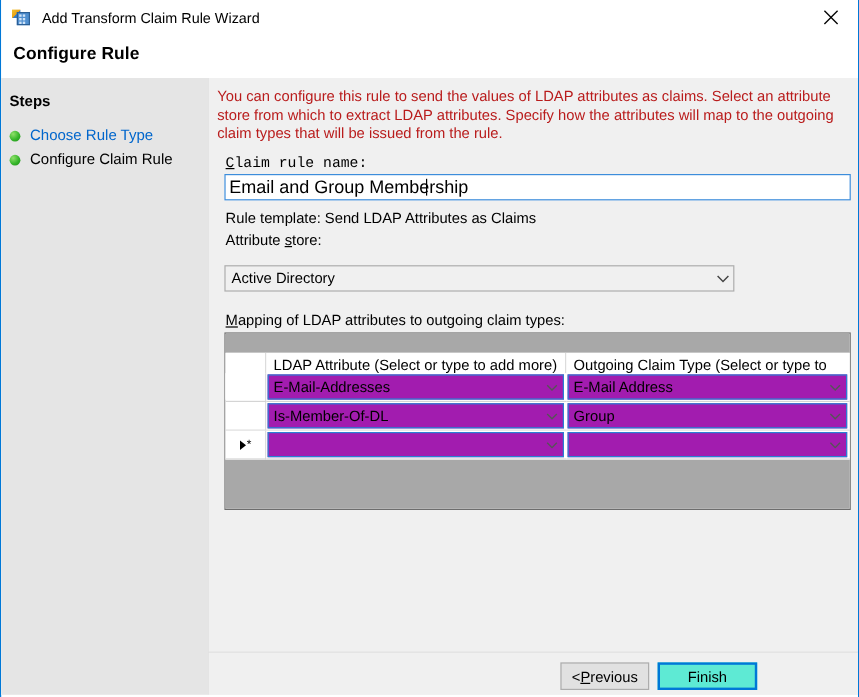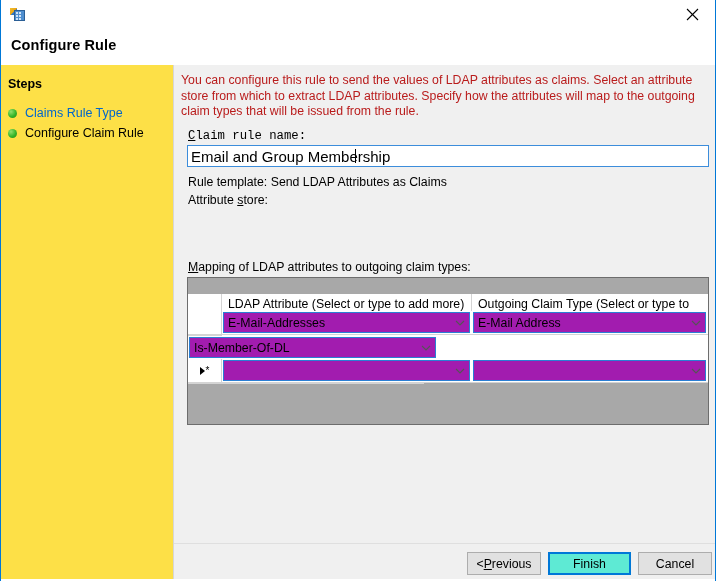--- a/index.html
+++ b/index.html
@@ -79,21 +79,21 @@
     left: 0; top: 65px;
     width: 714px; height: 514px;
     background: #ffffff;
   }
 
   
   #steps-panel {
     position: absolute;
     left: 0; top: 0;
     width: 172px; height: 514px;
-    background: #fde047;
+    background: #e5e5e5;
   }
   #steps-divider {
     position: absolute;
     left: 172px; top: 0;
     width: 1px; height: 514px;
     background: #d6d6d6;
   }
   #steps-title {
     position: absolute;
     left: 7px; top: 12px;
@@ -232,21 +232,21 @@
   }
   .grid-row {
     position: absolute;
     left: 0;
     width: 520px;
     display: flex;
     background: #ffffff;
   }
   #grid-header { top: 16px; height: 39px; }
   #grid-row-0 { top: 33px; height: 24px; }
-  #grid-row-1 { top: 57px; height: 24px; flex-direction: column; }
+  #grid-row-1 { top: 57px; height: 24px; }
   #grid-row-2 { top: 81px; height: 24px; }
 
   .sel-cell {
     width: 34px;
     flex: none;
     background: #ffffff;
     border-right: 1px solid #d4d4d4;
     border-bottom: 1px solid #d4d4d4;
     display: flex;
     align-items: center;
@@ -333,40 +333,41 @@
 <body>
 
 <div id="window">
 
   <div id="titlebar">
     <div id="title-icon">
       <div class="ic-a"></div>
       <div class="ic-b"></div>
       <div class="ic-c"></div>
     </div>
+    <div id="title-text">Add Transform Claim Rule Wizard</div>
     <div id="close-button">
       <svg width="13" height="13" viewBox="0 0 13 13" aria-hidden="true">
         <line x1="1" y1="1" x2="12" y2="12" stroke="#000" stroke-width="1.1"></line>
         <line x1="12" y1="1" x2="1" y2="12" stroke="#000" stroke-width="1.1"></line>
       </svg>
     </div>
   </div>
 
   <div id="header">
     <div id="page-title">Configure Rule</div>
   </div>
 
   <div id="body">
 
     <div id="steps-panel">
       <div id="steps-title">Steps</div>
 
       <div class="step-item" id="step-0">
         <span class="step-bullet"></span>
-        <span class="step-label step-link">Claims Rule Type</span>
+        <span class="step-label step-link">Choose Rule Type</span>
       </div>
 
       <div class="step-item" id="step-1">
         <span class="step-bullet"></span>
         <span class="step-label step-current">Configure Claim Rule</span>
       </div>
     </div>
     <div id="steps-divider"></div>
 
     <div id="content-pane">
@@ -377,20 +378,28 @@
         <div class="field-label" id="claim-name-label"><span class="ak">C</span><span>laim rule name:</span></div>
         <div id="claim-name-wrap">
           <div style="position:absolute;left:0;top:0;width:522px;height:22px;border:1px solid #3c8ddb;background:#fff;"></div>
           <div id="claim-name-text">Email and Group Membership</div>
           <div id="caret" style="left: 168px; top: 4px;"></div>
         </div>
 
         <div class="field-label" id="rule-template">Rule template: Send LDAP Attributes as Claims</div>
 
         <div class="field-label" id="attr-store-label"><span>Attribute </span><span class="ak">s</span><span>tore:</span></div>
+        <div id="attr-store-select">
+          <span id="attr-store-value">Active Directory</span>
+          <span class="chev">
+            <svg width="11" height="7" viewBox="0 0 11 7">
+                <polyline points="1,1 5.5,5.5 10,1" fill="none" stroke="#444" stroke-width="1.2"></polyline>
+              </svg>
+          </span>
+        </div>
 
         <div class="field-label" id="mapping-label"><span class="ak">M</span><span>apping of LDAP attributes to outgoing claim types:</span></div>
 
         <div id="grid">
           <div id="grid-inner">
 
             <div class="grid-row" id="grid-header">
               <div class="sel-cell"></div>
               <div class="hdr-cell c1">LDAP Attribute (Select or type to add more)</div>
               <div class="hdr-cell c2">Outgoing Claim Type (Select or type to add more)</div>
@@ -480,18 +489,17 @@
 
       <div id="footer-divider"></div>
 
       <div id="footer">
         <div class="btn" id="btn-previous">
             <span>&lt; </span>
             <span class="ak">P</span>
             <span>revious</span>
           </div>
         <div class="btn" id="btn-finish">Finish</div>
-        <div class="btn" id="btn-cancel">Cancel</div>
       </div>
 
     </div>
   </div>
 </div>
 
 </body></html>

